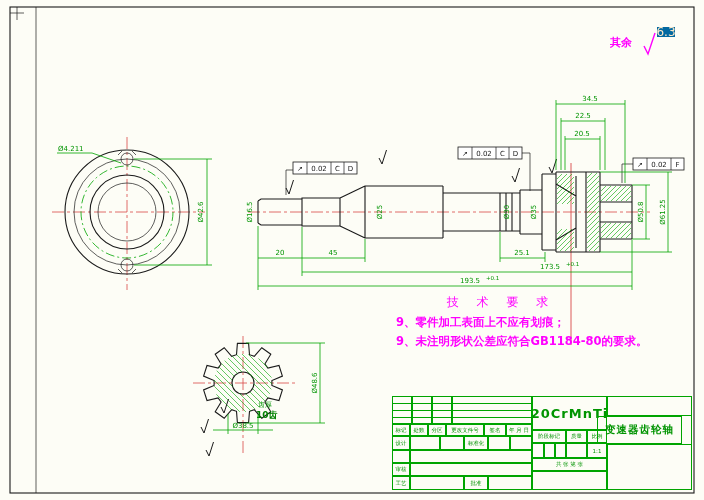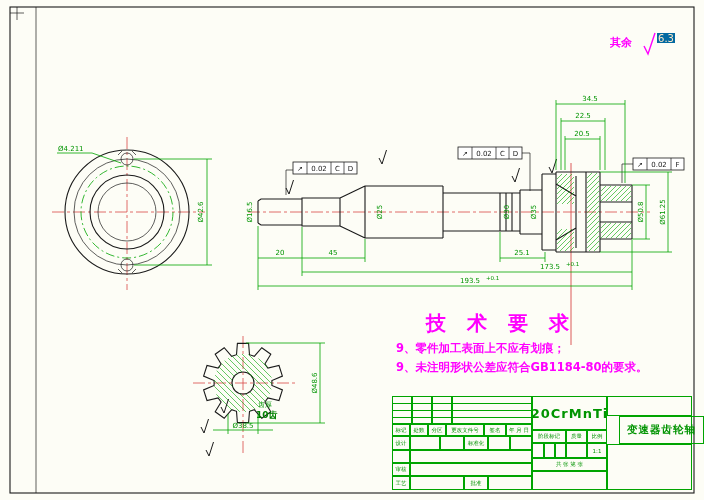--- a/index.html
+++ b/index.html
@@ -12,32 +12,32 @@
   .blkthin{stroke:#1a1a1a;fill:none;stroke-width:0.7;}
   .grn{stroke:#00a400;fill:none;stroke-width:0.8;}
   .red{stroke:#d84848;fill:none;stroke-width:0.8;stroke-dasharray:12 3 3 3;}
   .redsolid{stroke:#d84848;fill:none;stroke-width:0.9;}
   .hatch line{stroke:#00a400;stroke-width:0.6;}
   .fcf rect{fill:#ffffff;stroke:#1a1a1a;stroke-width:0.8;}
   .fcf text{fill:#1a1a1a;font-size:7px;}
   .check{stroke:#1a1a1a;stroke-width:1;fill:none;}
   
   #techreq{position:absolute;left:396px;top:294px;width:260px;color:#ff00ff;}
-  #techreq .t{font-size:20px;font-weight:bold;letter-spacing:7px;text-align:center;width:210px;margin-top:16px;}
+  #techreq .t{font-size:12px;font-weight:normal;letter-spacing:7px;text-align:center;width:210px;}
   #techreq .i{font-size:11.5px;font-weight:bold;margin-top:4px;white-space:nowrap;}
   
   #tblock{position:absolute;left:392px;top:396px;width:268px;height:94px;}
   #tblock .cell{position:absolute;border:1px solid #00a400;box-sizing:border-box;
     color:#009400;font-size:5.5px;display:flex;align-items:center;justify-content:center;
     overflow:hidden;white-space:nowrap;}
   #tblock .big{font-size:13px;font-weight:bold;letter-spacing:1px;}
   #tblock .name{font-size:10.5px;font-weight:bold;letter-spacing:1px;}
   .note-mag{position:absolute;left:610px;top:35px;color:#ff00ff;font-size:11px;font-weight:bold;}
-  .rough-box{position:absolute;left:657px;top:33px;width:18px;height:10px;background:#0369a1;
-    color:#ffe9c8;font-size:10px;display:flex;align-items:center;justify-content:center;}
+  .rough-box{position:absolute;left:657px;top:27px;width:18px;height:10px;background:#0369a1;
+    color:#ffe9c8;font-size:12px;display:flex;align-items:center;justify-content:center;}
 </style>
 </head>
 <body>
 
 <div id="sheet">
 
 <svg width="704" height="500" viewBox="0 0 704 500">
 
   <g>
     <rect x="10" y="7" width="684" height="486" class="blk" stroke-width="1.5"></rect>
@@ -351,17 +351,17 @@
   <div class="cell" style="left:195px;top:34px;width:20px;height:13px;">比例</div>
   <div class="cell" style="left:140px;top:47px;width:12px;height:15px;"></div>
   <div class="cell" style="left:152px;top:47px;width:11px;height:15px;"></div>
   <div class="cell" style="left:163px;top:47px;width:11px;height:15px;"></div>
   <div class="cell" style="left:174px;top:47px;width:21px;height:15px;"></div>
   <div class="cell" style="left:195px;top:47px;width:20px;height:15px;">1:1</div>
   <div class="cell" style="left:140px;top:62px;width:75px;height:13px;">共 张 第 张</div>
   <div class="cell" style="left:140px;top:75px;width:75px;height:19px;"></div>
 
   <div class="cell" style="left:215px;top:0;width:85px;height:20px;"></div>
-  <div class="cell name" style="left:227px;top:20px;width:85px;height:28px;">变速器齿轮轴</div>
+  <div class="cell name" style="left:205px;top:20px;width:85px;height:28px;">变速器齿轮轴</div>
   <div class="cell" style="left:215px;top:48px;width:85px;height:46px;"></div>
 </div>
 
 </div>
 
 </body></html>

